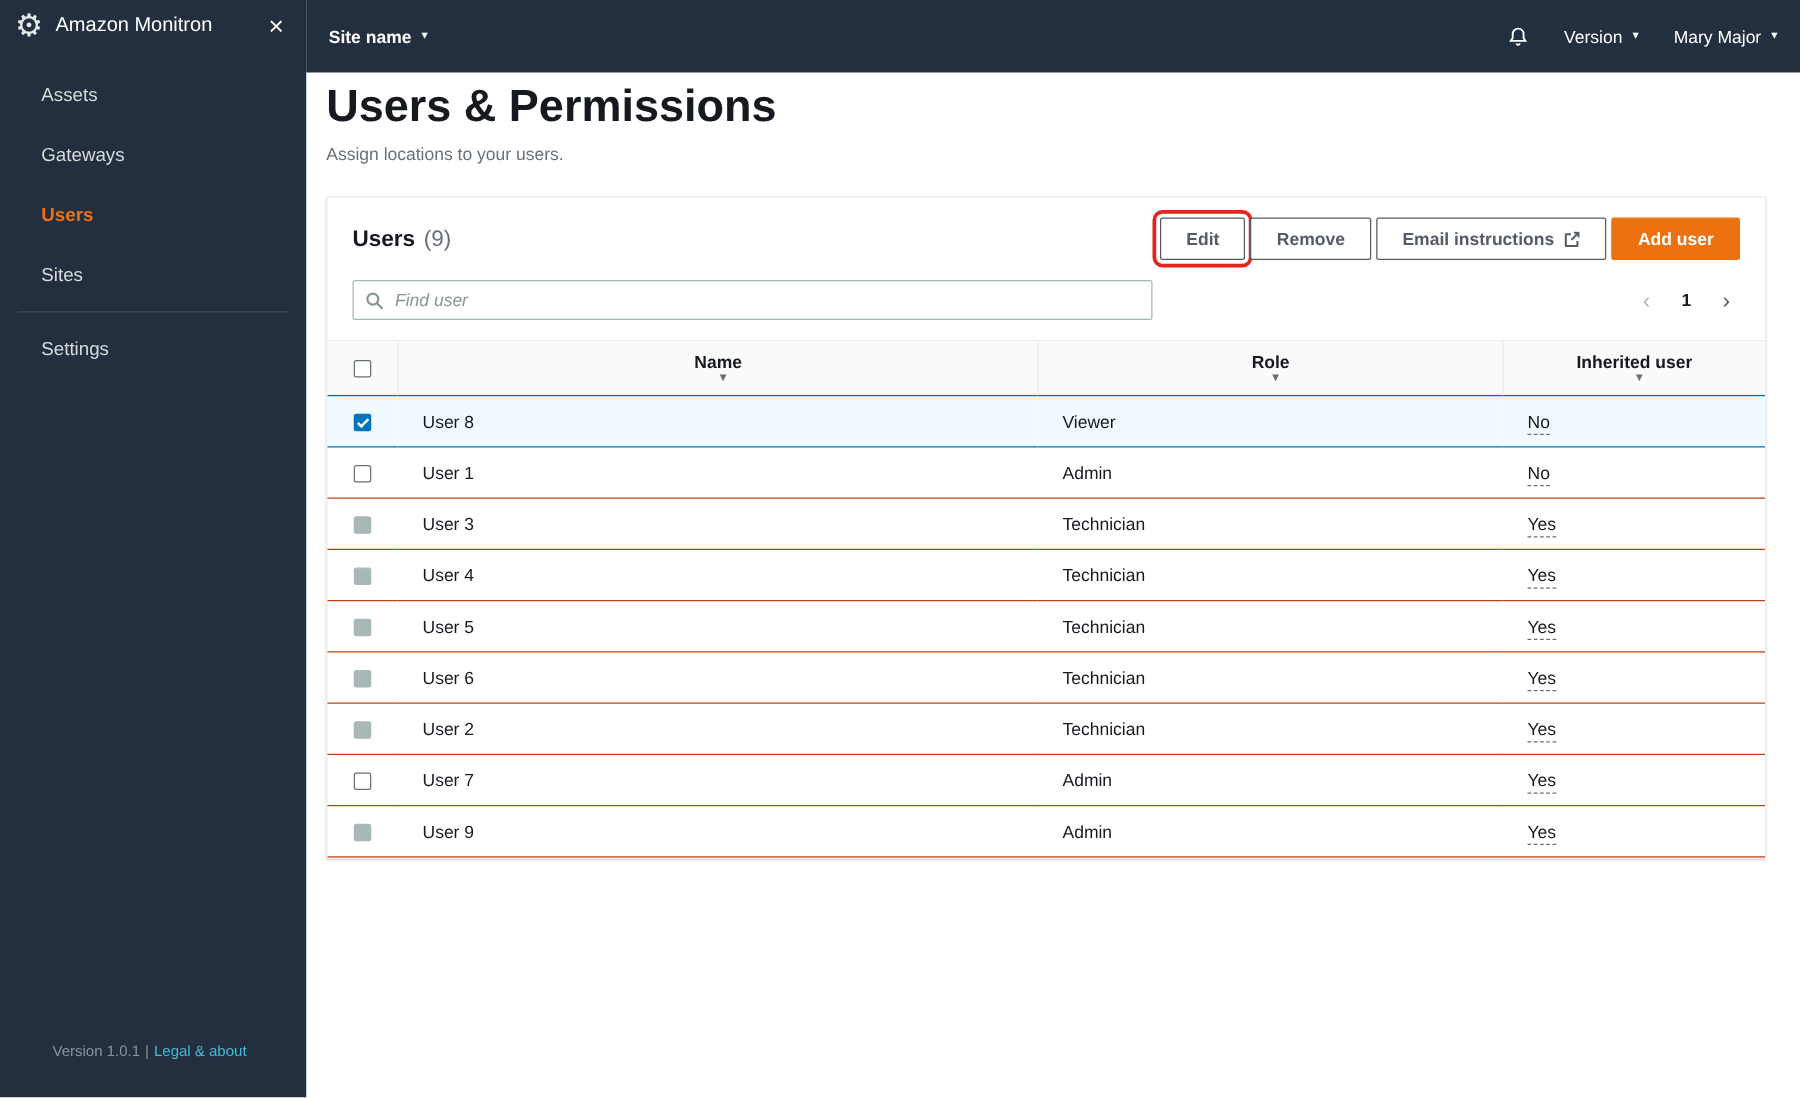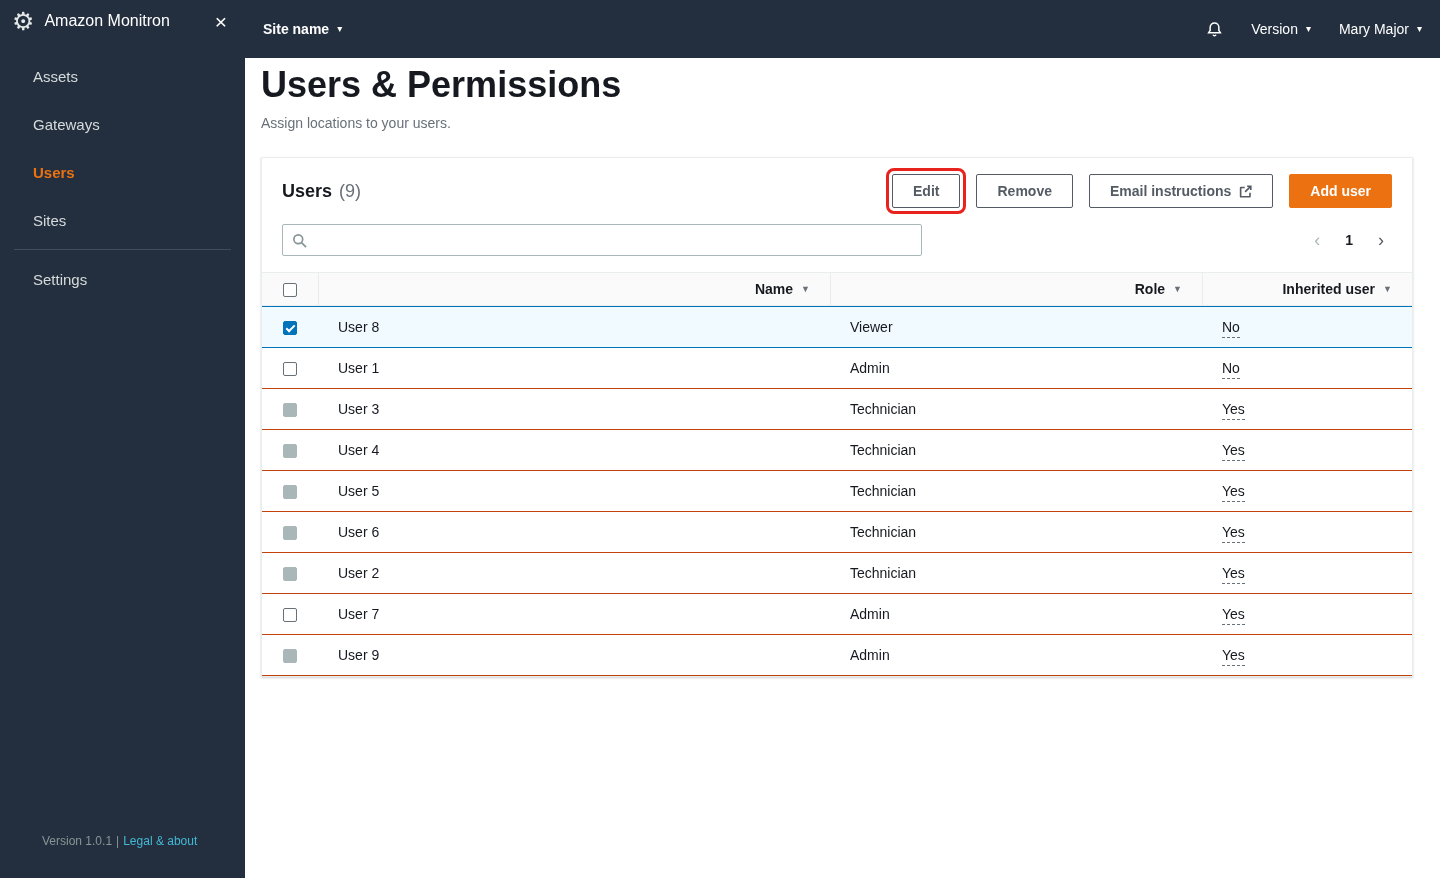--- a/index.html
+++ b/index.html
@@ -46,21 +46,21 @@
 
   .card {
     margin:26px 27px 0 16px; background:#fff;
     border:1px solid #eaeded; box-shadow:0 1px 2px rgba(0,28,36,.2);
   }
   .card-header { padding:16px 20px; }
   .heading-row { display:flex; align-items:center; justify-content:space-between; }
   .heading { display:flex; align-items:baseline; gap:7px; }
   .panel-h2 { font-size:18px; font-weight:700; color:#16191f; }
   .panel-count { font-size:18px; color:#687078; }
-  .actions { display:flex; align-items:center; gap:16px; }
+  .actions { display:flex; align-items:center; gap:4px; }
   .btn {
     height:34px; padding:0 20px; border-radius:2px; font-size:14px; font-weight:700;
     font-family:inherit; cursor:pointer; display:inline-flex; align-items:center; gap:8px;
     white-space:nowrap;
   }
   .btn.secondary { background:#fff; border:1px solid var(--secondary-button-text,#545b64); color:var(--secondary-button-text,#545b64); }
   .btn.primary { background:var(--accent-orange,#ec7211); border:1px solid var(--accent-orange,#ec7211); color:#fff; }
   .btn.annotated { outline:3px solid var(--annotation-red,#e8231e); outline-offset:3px; }
 
   .search-row { margin-top:16px; display:flex; align-items:center; justify-content:space-between; }
@@ -75,21 +75,21 @@
   .page-btn.disabled { color:#aab7b8; cursor:default; }
   .page-btn.current { font-size:14px; font-weight:700; color:#16191f; }
 
   
   table { width:100%; border-collapse:separate; border-spacing:0; }
   th {
     background:#fafafa; text-align:left; font-size:14px; font-weight:700; color:#16191f;
     padding:8px 20px; border-top:1px solid #eaeded; border-bottom:1px solid #eaeded;
   }
   th:not(:first-child) { border-left:1px solid #eaeded; }
-  .th-flex { display:flex; align-items:center; justify-content:flex-end; }
+  .th-flex { display:flex; align-items:center; justify-content:flex-end;flex-direction:column; }
   .sort-glyph { font-size:9px; color:#687078; margin-left:8px; }
   td { padding:11px 20px; font-size:14px; color:#16191f; border-bottom:1px solid #c2410c; line-height:18px; }
   .cell-cb { padding:0 !important; text-align:center; vertical-align:middle; }
   tr.selected td { background:var(--selected-row-bg,#f1faff); border-top:1px solid var(--selected-row-border,#0073bb); border-bottom:1px solid var(--selected-row-border,#0073bb); }
 
   .cbx {
     display:inline-block; width:14px; height:14px; border:1px solid #687078; border-radius:2px;
     background:#fff; position:relative; vertical-align:middle; cursor:pointer;
   }
   .cbx.checked { background:var(--checkbox-checked,#0073bb); border-color:var(--checkbox-checked,#0073bb); }
@@ -174,20 +174,21 @@
         </div>
       </div>
       <div class="search-row">
         <div class="search-box">
           <span style="display:inline-flex;">
             <svg width="15" height="15" viewBox="0 0 16 16" fill="none" stroke="#879596" stroke-width="1.8">
               <circle cx="6.7" cy="6.7" r="4.7"></circle>
               <path d="M10.2 10.2 15 15"></path>
             </svg>
           </span>
+          <input placeholder="Find user" style="">
         </div>
         <div class="pagination">
           <button class="page-btn disabled">‹</button>
           <button class="page-btn current">1</button>
           <button class="page-btn">›</button>
         </div>
       </div>
     </div>
 
     <table>

